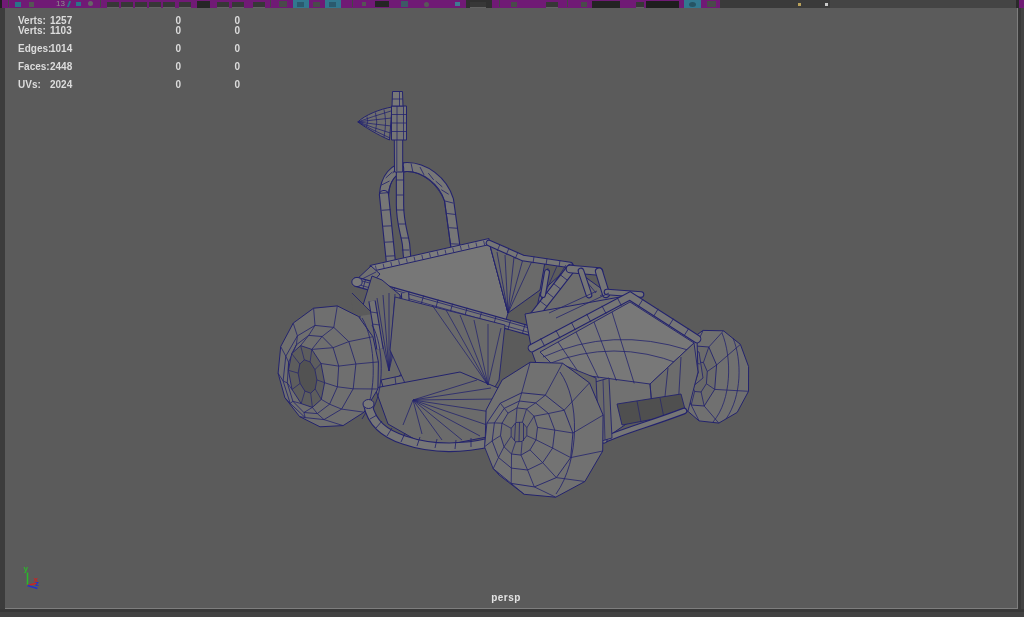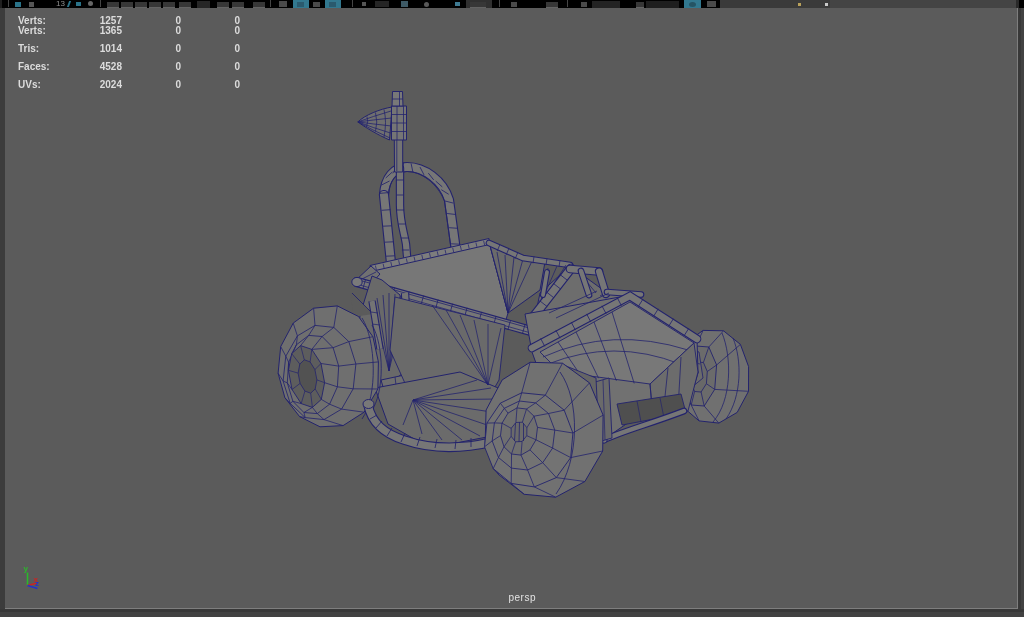--- a/index.html
+++ b/index.html
@@ -1,29 +1,29 @@
 <!DOCTYPE html>
 <html><head><meta charset="utf-8"><style>
 *{margin:0;padding:0;box-sizing:border-box}
 html,body{width:1024px;height:617px;background:#424242;font-family:"Liberation Sans",sans-serif;overflow:hidden}
-#tb{position:absolute;left:0;top:0;width:1024px;height:8px;background:#000000}
+#tb{position:absolute;left:0;top:0;width:1024px;height:8px;background:#701a75}
 #tb .b{position:absolute;top:2px;height:6px;background:#373737;border-bottom:1px solid #636363;width:12px}
 #tb .d{position:absolute;background:#1f1f1f}
 #tb .blue{position:absolute;top:0;height:8px;background:#32788f}
 #lf{position:absolute;left:0;top:8px;width:5px;height:601px;background:#3c3c3c}
 #bs{position:absolute;left:0;top:609px;width:1024px;height:3px;background:#383838}
 #rs{position:absolute;left:1018px;top:8px;width:3px;height:601px;background:#383838}
 #vp{position:absolute;left:5px;top:8px;width:1013px;height:601px;background:#5b5b5b;border-right:1px solid #7e7e7e;border-bottom:1px solid #7e7e7e}
 #hud{position:absolute;left:0;top:-4px;width:300px;color:#dcdcdc;font-size:10px;font-weight:bold}
 #hud .r{position:absolute;left:0;height:18px;line-height:18px;width:300px}
 #hud .l{position:absolute;left:13px}
-#hud .v1{position:absolute;left:45px;width:72px;text-align:right}
+#hud .v1{position:absolute;left:45px;width:72px;}
 #hud .v2{position:absolute;left:130px;width:46px;text-align:right}
 #hud .v3{position:absolute;left:189px;width:46px;text-align:right}
-#persp{position:absolute;left:471px;top:584px;width:60px;text-align:right;color:#e3e3e3;font-size:10px;font-weight:normal;letter-spacing:0.5px}
+#persp{position:absolute;left:471px;top:584px;width:60px;text-align:center;color:#e3e3e3;font-size:10px;font-weight:bold;letter-spacing:0.5px}
 #scene{position:absolute;left:0;top:0}
 </style></head><body>
 <div id="tb">
   <div class="d" style="left:0;top:0;width:2px;height:8px"></div>
   <div class="d" style="left:8px;top:0;width:1px;height:7px;background:#454545"></div>
   <div style="position:absolute;left:15px;top:2px;width:6px;height:5px;background:#2a7389"></div>
   <div class="d" style="left:29px;top:2px;width:5px;height:5px;background:#555"></div>
   <div style="position:absolute;left:56px;top:1px;width:11px;height:6px;color:#909090;font-size:8px;line-height:6px">13</div>
   <div style="position:absolute;left:68px;top:1px;width:2px;height:6px;background:#2a7389;transform:skewX(-20deg)"></div>
   <div style="position:absolute;left:76px;top:2px;width:5px;height:4px;background:#2a7389"></div>
@@ -426,33 +426,33 @@
 </svg>
 <div id="hud">
   <div class="r" style="top:8px">
         <span class="l">Verts:</span>
         <span class="v1">1257</span>
         <span class="v2">0</span>
         <span class="v3">0</span>
       </div>
   <div class="r" style="top:18px">
         <span class="l">Verts:</span>
-        <span class="v1">1365</span>
+        <span class="v1">1103</span>
         <span class="v2">0</span>
         <span class="v3">0</span>
       </div>
   <div class="r" style="top:36px">
-        <span class="l">Tris:</span>
+        <span class="l">Edges:</span>
         <span class="v1">1014</span>
         <span class="v2">0</span>
         <span class="v3">0</span>
       </div>
   <div class="r" style="top:54px">
         <span class="l">Faces:</span>
-        <span class="v1">4528</span>
+        <span class="v1">2448</span>
         <span class="v2">0</span>
         <span class="v3">0</span>
       </div>
   <div class="r" style="top:72px">
         <span class="l">UVs:</span>
         <span class="v1">2024</span>
         <span class="v2">0</span>
         <span class="v3">0</span>
       </div>
 </div>

